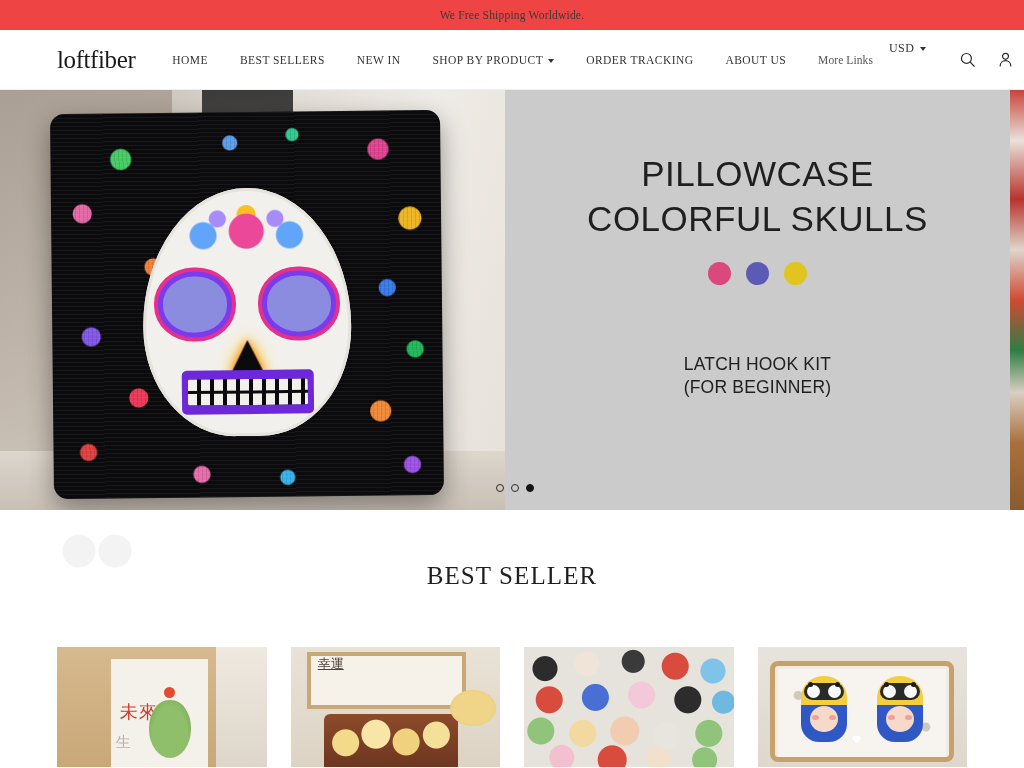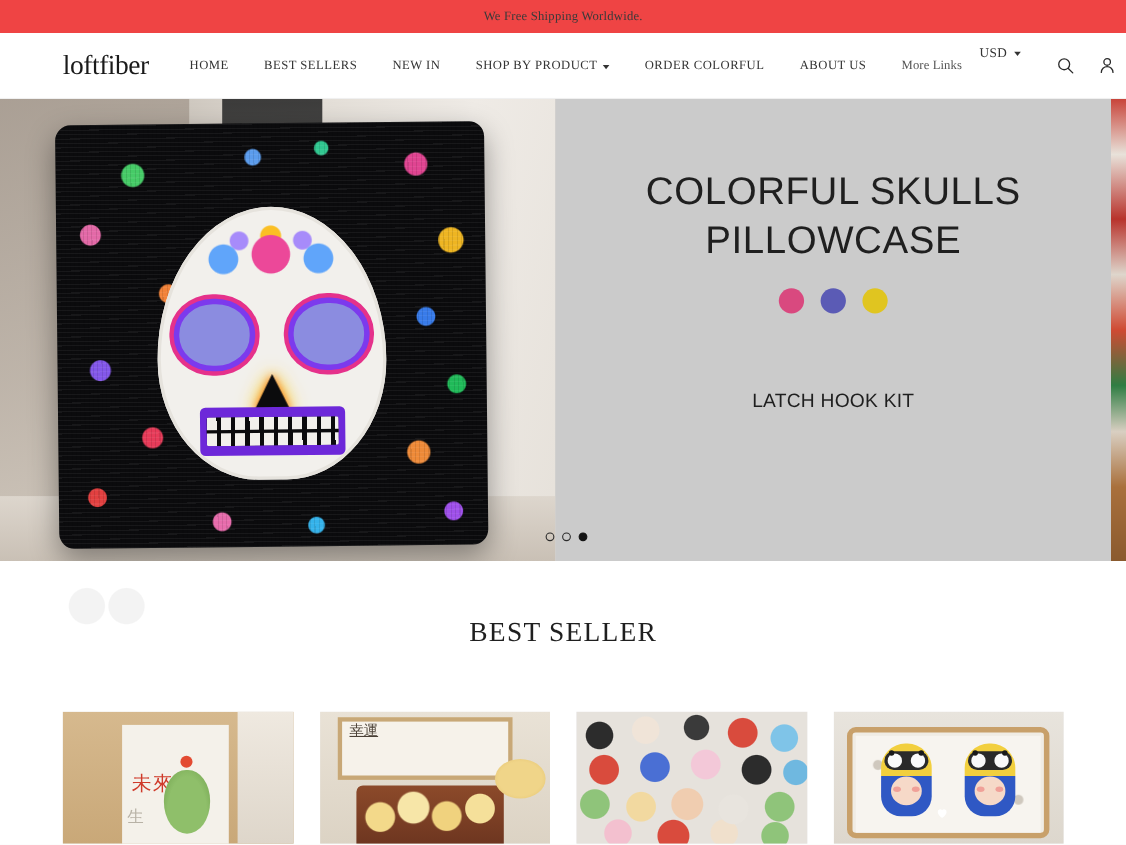--- a/index.html
+++ b/index.html
@@ -577,21 +577,21 @@
       <span>BEST SELLERS</span>
     </div>
     <div class="nav-item">
       <span>NEW IN</span>
     </div>
     <div class="nav-item">
       <span>SHOP BY PRODUCT</span>
       <i class="caret"></i>
     </div>
     <div class="nav-item">
-      <span>ORDER COLORFUL</span>
+      <span>ORDER TRACKING</span>
     </div>
     <div class="nav-item">
       <span>ABOUT US</span>
     </div>
     <div class="nav-item more">
       <span>More Links</span>
     </div>
   </nav>
 
   <div class="header-right">
@@ -640,32 +640,33 @@
           <div class="mouth">
             <div class="teeth"></div>
             <div class="teeth-mid"></div>
           </div>
         </div>
       </div>
     </div>
 
     <div class="hero-panel">
       <div class="hero-title">
+        <div>PILLOWCASE</div>
         <div>COLORFUL SKULLS</div>
-        <div>PILLOWCASE</div>
       </div>
 
       <div class="swatches">
         <span class="swatch" style="background:#d9497f"></span>
         <span class="swatch" style="background:#5b5bb5"></span>
         <span class="swatch" style="background:#e0c520"></span>
       </div>
 
       <div class="hero-sub">
         <div>LATCH HOOK KIT</div>
+        <div>(FOR BEGINNER)</div>
       </div>
     </div>
   </div>
 
   <div class="hero-peek">
     <div class="hero-peek-inner"></div>
   </div>
 
   <div class="dots">
     <span class="dot"></span>

